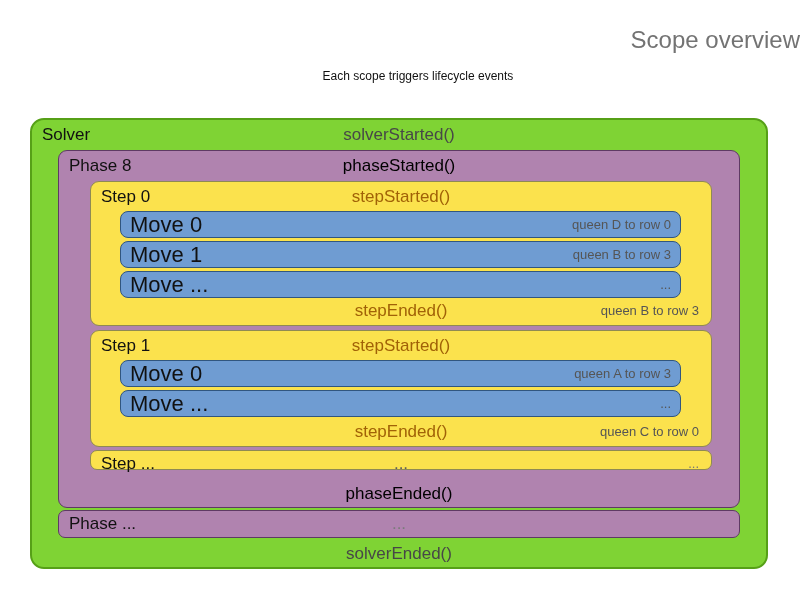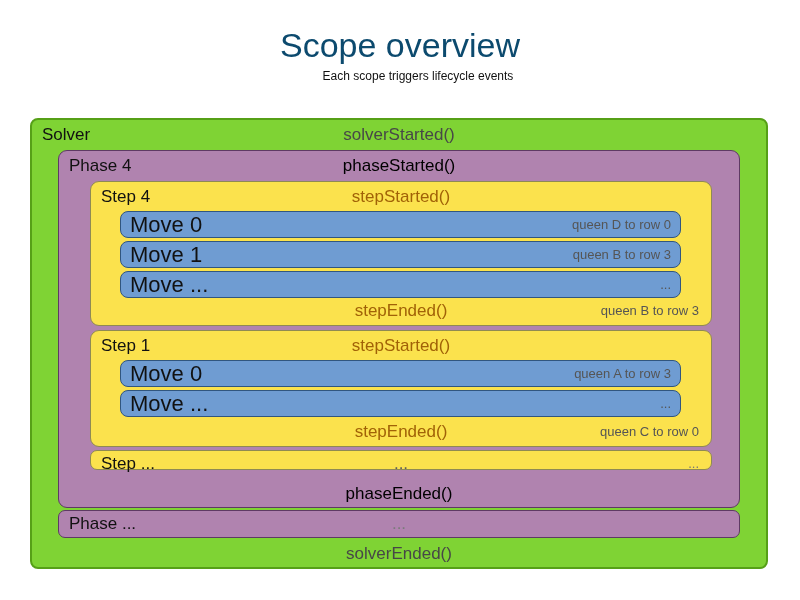--- a/index.html
+++ b/index.html
@@ -1,27 +1,27 @@
 <!DOCTYPE html>
 <html style="--solver-fill: #7FD334; --solver-border: #56A017; --phase-fill: #B083AF; --phase-border: #5E3A64; --step-fill: #FBE24D; --step-border: #8F8A53; --move-fill: #6F9CD2; --move-border: #31567F;"><head>
 <meta charset="utf-8">
 <style>
   html,body{margin:0;padding:0;background:#fff;}
   .canvas{position:relative;width:800px;height:600px;background:#fff;
           font-family:"Liberation Sans",sans-serif;overflow:hidden;}
 
-  .title{position:absolute;top:26px;left:0;right:0;text-align:center;
-         font-size:34px;color:#0c4a6e;}
+  .title{position:absolute;top:26px;left:0;right:0;text-align:right;
+         font-size:24px;color:#737373;}
   .subtitle{position:absolute;top:69px;left:0;right:0;text-align:center;
             font-size:12px;color:#111;margin-left:36px;}
 
   .solver-box{position:absolute;left:30px;top:118px;width:738px;height:451px;
               background:var(--solver-fill,#7fd334);
               border:2px solid var(--solver-border,#56a017);
-              border-radius:8px;box-sizing:border-box;}
+              border-radius:14px;box-sizing:border-box;}
 
   .scope-header{position:absolute;left:0;right:0;top:2px;height:26px;
                 line-height:26px;font-size:17px;}
   .scope-label{position:absolute;left:10px;color:#111;white-space:nowrap;}
   .scope-event{position:absolute;left:0;right:0;text-align:center;white-space:nowrap;}
   .ev-solver{color:#474747;}
   .ev-phase{color:#000000;}
   .ev-step{color:#a16207;}
 
   .phase0-box{position:absolute;left:26px;top:30px;width:682px;height:358px;
@@ -83,27 +83,27 @@
   <div class="solver-box">
 
     <div class="scope-header">
       <span class="scope-label">Solver</span>
       <span class="scope-event ev-solver">solverStarted()</span>
     </div>
 
     <div class="phase0-box">
 
       <div class="scope-header">
-        <span class="scope-label">Phase 4</span>
+        <span class="scope-label">Phase 8</span>
         <span class="scope-event ev-phase">phaseStarted()</span>
       </div>
 
       <div class="step-box step0">
         <div class="scope-header">
-          <span class="scope-label">Step 4</span>
+          <span class="scope-label">Step 0</span>
           <span class="scope-event ev-step">stepStarted()</span>
         </div>
         <div class="moves">
           <div class="move-row">
             <span class="move-label">Move 0</span>
             <span class="move-note">queen D to row 0</span>
           </div>
           <div class="move-row">
             <span class="move-label">Move 1</span>
             <span class="move-note">queen B to row 3</span>

